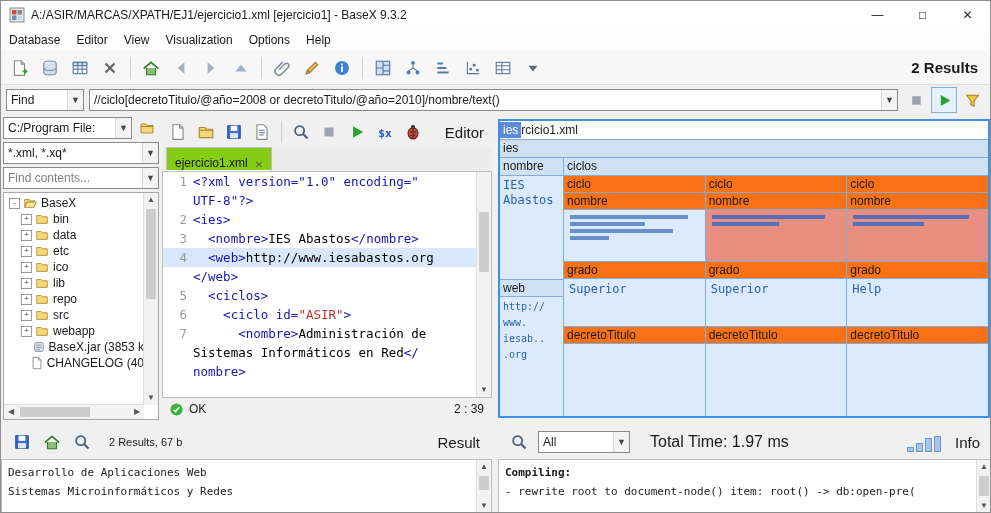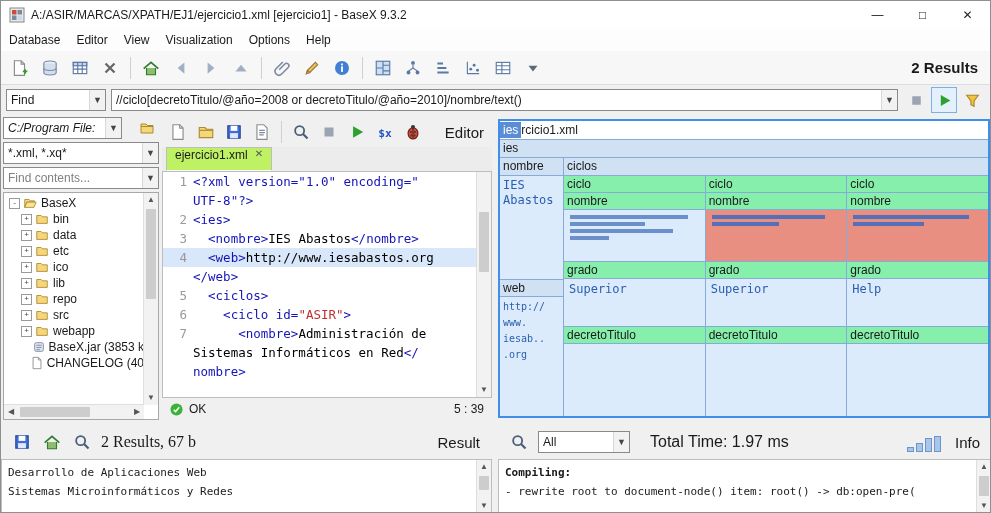--- a/index.html
+++ b/index.html
@@ -18,47 +18,47 @@
   #toolbar{position:absolute;top:50px;left:0;right:0;height:34px;background:#f7f7f7;display:flex;align-items:center;border-bottom:1px solid #dcdcdc;padding-left:4px;box-sizing:border-box;}
   .tbtn{width:28px;height:28px;border:1px solid transparent;background:transparent;padding:0;margin:0 1px;display:flex;align-items:center;justify-content:center;}
   .tbtn svg{width:18px;height:18px;}
   .tsep{width:1px;height:22px;background:#d0d0d0;margin:0 5px;display:inline-block;}
   #results-label{margin-left:auto;margin-right:12px;font-size:15px;font-weight:bold;}
   
   #findbar{position:absolute;top:84px;left:0;right:0;height:30px;background:#f0f0f0;display:flex;align-items:center;gap:5px;padding:0 5px;box-sizing:border-box;}
   .combo{border:1px solid #8a8a8a;background:#fff;height:22px;display:flex;align-items:center;font-size:12px;box-sizing:border-box;}
   .combo .cval{padding:0 4px;white-space:nowrap;overflow:hidden;flex:1;}
   .combo .carr{width:15px;text-align:center;font-size:9px;color:#444;border-left:1px solid #d8d8d8;line-height:20px;align-self:stretch;background:#f2f2f2;}
-  #find-combo{width:100px;}
+  #find-combo{width:78px;}
   #query-box{flex:1;}
   #query-box .cval{font-size:12px;}
   .fbtn{width:26px;height:26px;border:1px solid transparent;background:transparent;padding:0;display:flex;align-items:center;justify-content:center;}
   .fbtn svg{width:17px;height:17px;}
   .fbtn.active{border:1px solid #7ab0e8;background:#e4f0fb;}
   
   #explorer{position:absolute;left:2px;top:116px;width:156px;height:303px;display:flex;flex-direction:column;gap:3px;}
-  #explorer .row1{display:flex;gap:13px;font-style:italic;}
+  #explorer .row1{display:flex;gap:3px;}
   #path-combo{flex:1;}
   #open-dir-btn{width:24px;height:22px;border:1px solid transparent;background:transparent;padding:0;display:flex;align-items:center;justify-content:center;}
   #open-dir-btn svg{width:16px;height:16px;}
   .placeholder .cval{color:#808080;}
   #tree-wrap{flex:1;background:#fff;border:1px solid #a8a8a8;position:relative;overflow:hidden;}
   #tree{position:absolute;left:0;top:0;right:14px;bottom:14px;overflow:hidden;padding-top:2px;}
   .titem{display:flex;align-items:center;height:16px;font-size:12px;white-space:nowrap;}
   .titem .tg{width:9px;height:9px;border:1px solid #9a9a9a;font-size:8px;line-height:8px;text-align:center;color:#444;margin:0 3px;background:#fff;box-sizing:content-box;}
   .titem .tgn{width:15px;}
   .titem .tic{width:15px;height:14px;margin-right:3px;}
   .titem .tic svg{width:14px;height:14px;}
   
   #editor-panel{position:absolute;left:161px;top:116px;width:330px;height:303px;display:flex;flex-direction:column;background:#f0f0f0;}
   #editor-toolbar{height:30px;display:flex;align-items:center;padding-left:2px;}
   #editor-toolbar .tbtn{width:26px;height:26px;}
   #editor-label{margin-left:auto;margin-right:8px;font-size:15px;}
   #tabbar{height:24px;background:#ececec;border-bottom:1px solid #bdbdbd;display:flex;align-items:flex-end;padding-left:4px;}
-  #tab-active{background:#bef264;border:1px solid #bdbdbd;border-bottom:1px solid #fff;height:22px;display:flex;align-items:flex-start;padding:0 8px;font-size:12px;gap:7px;}
+  #tab-active{background:#84cc16;border:1px solid #bdbdbd;border-bottom:1px solid #fff;height:22px;display:flex;align-items:flex-end;padding:0 8px;font-size:12px;gap:7px;}
   #tab-close{font-size:10px;color:#555;}
   #code-wrap{flex:1;background:#fff;border:1px solid #bdbdbd;border-top:none;position:relative;overflow:hidden;}
   #code-lines{position:absolute;left:0;top:0;right:15px;bottom:0;overflow:hidden;font-family:"DejaVu Sans Mono",monospace;font-size:12.5px;}
   .crow{height:19px;line-height:19px;display:flex;white-space:pre;}
   .crow.hl{background:#d9e7fa;}
   .gut{width:24px;text-align:right;padding-right:6px;color:#999;flex:none;}
   .s-tag{color:#1414b8;}
   .s-text{color:#000;}
   .s-attr{color:#c03030;}
   #editor-status{height:22px;display:flex;align-items:center;padding:0 8px;font-size:12px;gap:6px;}
@@ -81,21 +81,21 @@
   #map-rowb .lh{width:64px;background:#cfe1f3;border-right:1px solid #85acd9;font-size:12px;line-height:16px;padding-left:3px;box-sizing:border-box;}
   #map-rowb .rh{flex:1;background:#cfe1f3;font-size:12px;line-height:16px;padding-left:3px;}
   #map-body{flex:1;display:flex;overflow:hidden;}
   #map-left{width:64px;flex:none;display:flex;flex-direction:column;border-right:1px solid #85acd9;box-sizing:border-box;}
   #map-left .ies-val{height:104px;background:#dcebfb;border-bottom:1px solid #85acd9;color:#2b5fb0;font-family:"DejaVu Sans Mono",monospace;font-size:12px;padding:2px 3px;line-height:15px;box-sizing:border-box;}
   #map-left .web-h{height:17px;background:#cfe1f3;border-bottom:1px solid #85acd9;font-size:12px;line-height:16px;padding-left:3px;box-sizing:border-box;}
   #map-left .web-v{flex:1;background:#dcebfb;color:#2b5fb0;font-family:"DejaVu Sans Mono",monospace;font-size:10px;padding:2px 3px;line-height:16px;}
   #map-cols{flex:1;display:flex;}
   .mcol{flex:1;display:flex;flex-direction:column;border-right:1px solid #85acd9;box-sizing:border-box;}
   .mcol:last-child{border-right:none;}
-  .mh{height:17px;background:#86efac;border-bottom:1px solid #85acd9;font-size:12px;line-height:16px;padding-left:3px;flex:none;box-sizing:border-box;}
+  .mh{height:17px;background:#f97316;border-bottom:1px solid #85acd9;font-size:12px;line-height:16px;padding-left:3px;flex:none;box-sizing:border-box;}
   .mc-nombre{height:52px;background:#dcebfb;border-bottom:1px solid #85acd9;padding:5px 6px;flex:none;box-sizing:border-box;}
   .mc-nombre.matched{background:#e98f82;}
   .mbar{height:4px;margin-bottom:3px;background:#6b8fcb;}
   .matched .mbar{background:#5570b8;}
   .mc-grado{height:48px;background:#dcebfb;border-bottom:1px solid #85acd9;color:#2b5fb0;font-family:"DejaVu Sans Mono",monospace;font-size:12px;padding:3px 5px;flex:none;box-sizing:border-box;}
   .mc-dec{flex:1;background:#dcebfb;}
   
   #result-panel{position:absolute;left:0;top:424px;width:491px;height:89px;display:flex;flex-direction:column;}
   #info-panel{position:absolute;left:497px;top:424px;width:494px;height:89px;display:flex;flex-direction:column;}
   .bheader{height:34px;display:flex;align-items:center;gap:4px;padding:0 6px;}
@@ -485,21 +485,21 @@
         <div class="sthumb" style="top:40px;height:60px;"></div>
         <span class="sarrow dn">▼</span>
       </div>
     </div>
     <div id="editor-status">
       <svg width="13" height="13" viewBox="0 0 14 14">
           <circle cx="7" cy="7" r="6.5" fill="#3bb33b"></circle>
           <path d="M4 7.2l2 2 4-4.5" stroke="#fff" stroke-width="1.6" fill="none"></path>
         </svg>
       <span>OK</span>
-      <span id="status-pos">5 : 39</span>
+      <span id="status-pos">2 : 39</span>
     </div>
   </div>
 
   <div id="map-panel">
     <div id="map-title">
       <span id="map-chip">ies</span>
       <span>rcicio1.xml</span>
     </div>
     <div id="map-root">ies</div>
     <div id="map-rowb">
@@ -576,21 +576,21 @@
               <path d="M4 8v6h8V8" fill="#8fbc6f" stroke="#2c7d2c"></path>
             </svg>
           </button>
           <button class="tbtn">
             <svg viewBox="0 0 16 16">
               <circle cx="6.8" cy="6.8" r="4" fill="none" stroke="#4a5e78" stroke-width="1.6"></circle>
               <path d="M9.8 9.8l4 4" stroke="#4a5e78" stroke-width="2"></path>
             </svg>
           </button>
         </span>
-      <span style="font-size:16px;margin-left:0;font-family:Liberation Serif, serif;">2 Results, 67 b</span>
+      <span style="font-size:11px;margin-left:8px;">2 Results, 67 b</span>
       <span class="blabel">Result</span>
     </div>
     <div class="bcontent">
       <div class="binner" id="result-lines"><div class="rline">Desarrollo de Aplicaciones Web</div><div class="rline">Sistemas Microinformáticos y Redes</div></div>
       <div class="vscroll">
         <span class="sarrow up">▲</span>
         <div class="sthumb" style="top:16px;height:14px;"></div>
         <span class="sarrow dn">▼</span>
       </div>
     </div>

